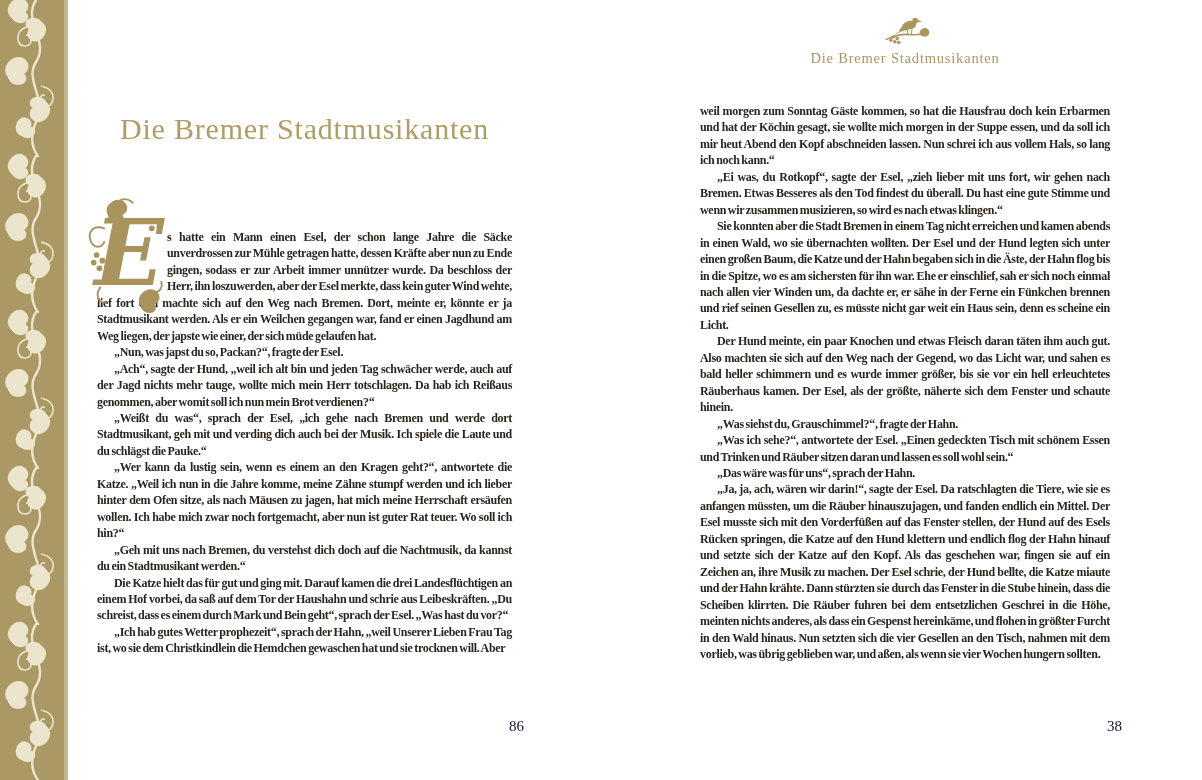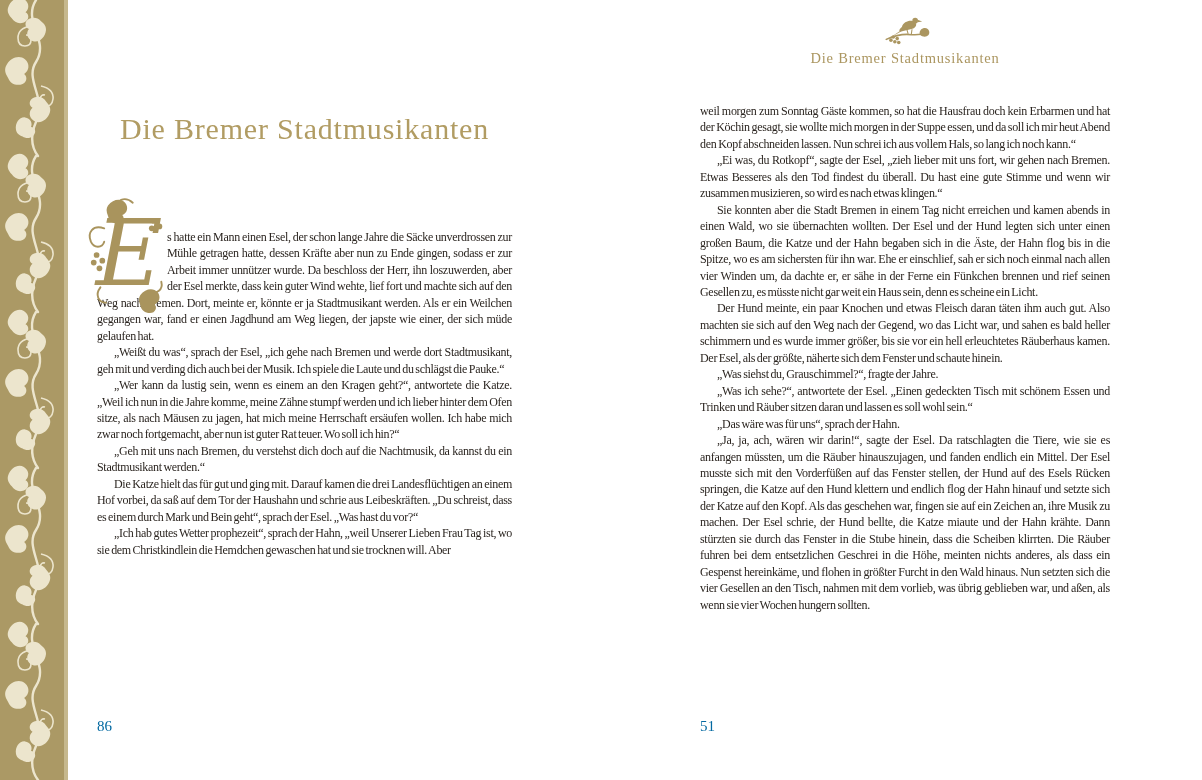--- a/index.html
+++ b/index.html
@@ -40,40 +40,41 @@
     color: #ab9660;
   }
 
   .body-text {
     font-size: 12px;
     line-height: 16.45px;
     letter-spacing: -0.3px;
     word-spacing: -1px;
     color: #2b2520;
     text-align: justify;
+    font-weight: bold;
   }
   .lp-body { margin-top: 83px; }
   .rp-body { margin-top: 36px; }
 
   .para { margin: 0; }
   .indent { text-indent: 17px; }
 
   
   .first-para { position: relative; }
   .dropcap-spacer { float: left; width: 70px; height: 50px; }
   .dropcap-art {
     position: absolute; left: -12px; top: -33px;
     width: 86px; height: 118px;
   }
 
   
   .page-num {
-    position: absolute; top: 718px; left: 0;
-    width: 100%; text-align: left;
-    font-size: 15px; color: #0369a1;
+    position: absolute; top: 718px; left: 12px;
+    width: 100%; text-align: right;
+    font-size: 15px; color: #0f172a;
   }
 </style>
 </head>
 <body>
 
 <aside class="vine-border">
   <svg width="68" height="780" viewBox="0 0 68 780" xmlns="http://www.w3.org/2000/svg">
     <defs>
       <path id="leaf" d="M0,0 C5,-7 14,-8 18,-3 C22,2 20,8 15,10 C18,13 16,19 10,19 C5,19 1,16 0,11 C-2,6 -2,3 0,0 Z" fill="#ece5cd"></path>
       <g id="vine-motif">
@@ -119,20 +120,22 @@
             <circle cx="78" cy="32" r="3"></circle>
             <circle cx="70" cy="34" r="3"></circle>
           <path d="M24,10 C29,3 38,2 42,7 C46,12 44,18 39,20 C42,23 40,29 34,29 C29,29 25,26 24,21 C22,16 22,13 24,10 Z"></path>
           <path d="M58,104 C63,97 72,96 76,101 C80,106 78,112 73,114 C76,117 74,123 68,123 C63,123 59,120 58,115 C56,110 56,107 58,104 Z"></path>
         </g>
         <text x="46" y="94" text-anchor="middle" font-family="DejaVu Serif, serif" font-style="italic" font-size="96" fill="#a9945d">E</text>
       </svg>
       <span>s hatte ein Mann einen Esel, der schon lange Jahre die Säcke unverdrossen zur Mühle getragen hatte, dessen Kräfte aber nun zu Ende gingen, sodass er zur Arbeit immer unnützer wurde. Da beschloss der Herr, ihn loszuwerden, aber der Esel merkte, dass kein guter Wind wehte, lief fort und machte sich auf den Weg nach Bremen. Dort, meinte er, könnte er ja Stadtmusikant werden. Als er ein Weilchen gegangen war, fand er einen Jagdhund am Weg liegen, der japste wie einer, der sich müde gelaufen hat.</span>
     </p>
     <div>
+        <p class="para indent">„Nun, was japst du so, Packan?“, fragte der Esel.</p>
+        <p class="para indent">„Ach“, sagte der Hund, „weil ich alt bin und jeden Tag schwächer werde, auch auf der Jagd nichts mehr tauge, wollte mich mein Herr totschlagen. Da hab ich Reißaus genommen, aber womit soll ich nun mein Brot verdienen?“</p>
         <p class="para indent">„Weißt du was“, sprach der Esel, „ich gehe nach Bremen und werde dort Stadtmusikant, geh mit und verding dich auch bei der Musik. Ich spiele die Laute und du schlägst die Pauke.“</p>
         <p class="para indent">„Wer kann da lustig sein, wenn es einem an den Kragen geht?“, antwortete die Katze. „Weil ich nun in die Jahre komme, meine Zähne stumpf werden und ich lieber hinter dem Ofen sitze, als nach Mäusen zu jagen, hat mich meine Herrschaft ersäufen wollen. Ich habe mich zwar noch fortgemacht, aber nun ist guter Rat teuer. Wo soll ich hin?“</p>
         <p class="para indent">„Geh mit uns nach Bremen, du verstehst dich doch auf die Nachtmusik, da kannst du ein Stadtmusikant werden.“</p>
         <p class="para indent">Die Katze hielt das für gut und ging mit. Darauf kamen die drei Landesflüchtigen an einem Hof vorbei, da saß auf dem Tor der Haushahn und schrie aus Leibeskräften. „Du schreist, dass es einem durch Mark und Bein geht“, sprach der Esel. „Was hast du vor?“</p>
         <p class="para indent">„Ich hab gutes Wetter prophezeit“, sprach der Hahn, „weil Unserer Lieben Frau Tag ist, wo sie dem Christkindlein die Hemdchen gewaschen hat und sie trocknen will. Aber</p>
       </div>
   </div>
 
   <div class="page-num">86</div>
 </section>
@@ -157,21 +160,21 @@
     </svg>
     <div class="running-title">Die Bremer Stadtmusikanten</div>
   </header>
 
   <div class="body-text rp-body">
     <p class="para">weil morgen zum Sonntag Gäste kommen, so hat die Hausfrau doch kein Erbarmen und hat der Köchin gesagt, sie wollte mich morgen in der Suppe essen, und da soll ich mir heut Abend den Kopf abschneiden lassen. Nun schrei ich aus vollem Hals, so lang ich noch kann.“</p>
     <div>
         <p class="para indent">„Ei was, du Rotkopf“, sagte der Esel, „zieh lieber mit uns fort, wir gehen nach Bremen. Etwas Besseres als den Tod findest du überall. Du hast eine gute Stimme und wenn wir zusammen musizieren, so wird es nach etwas klingen.“</p>
         <p class="para indent">Sie konnten aber die Stadt Bremen in einem Tag nicht erreichen und kamen abends in einen Wald, wo sie übernachten wollten. Der Esel und der Hund legten sich unter einen großen Baum, die Katze und der Hahn begaben sich in die Äste, der Hahn flog bis in die Spitze, wo es am sichersten für ihn war. Ehe er einschlief, sah er sich noch einmal nach allen vier Winden um, da dachte er, er sähe in der Ferne ein Fünkchen brennen und rief seinen Gesellen zu, es müsste nicht gar weit ein Haus sein, denn es scheine ein Licht.</p>
         <p class="para indent">Der Hund meinte, ein paar Knochen und etwas Fleisch daran täten ihm auch gut. Also machten sie sich auf den Weg nach der Gegend, wo das Licht war, und sahen es bald heller schimmern und es wurde immer größer, bis sie vor ein hell erleuchtetes Räuberhaus kamen. Der Esel, als der größte, näherte sich dem Fenster und schaute hinein.</p>
-        <p class="para indent">„Was siehst du, Grauschimmel?“, fragte der Jahre.</p>
+        <p class="para indent">„Was siehst du, Grauschimmel?“, fragte der Hahn.</p>
         <p class="para indent">„Was ich sehe?“, antwortete der Esel. „Einen gedeckten Tisch mit schönem Essen und Trinken und Räuber sitzen daran und lassen es soll wohl sein.“</p>
         <p class="para indent">„Das wäre was für uns“, sprach der Hahn.</p>
         <p class="para indent">„Ja, ja, ach, wären wir darin!“, sagte der Esel. Da ratschlagten die Tiere, wie sie es anfangen müssten, um die Räuber hinauszujagen, und fanden endlich ein Mittel. Der Esel musste sich mit den Vorderfüßen auf das Fenster stellen, der Hund auf des Esels Rücken springen, die Katze auf den Hund klettern und endlich flog der Hahn hinauf und setzte sich der Katze auf den Kopf. Als das geschehen war, fingen sie auf ein Zeichen an, ihre Musik zu machen. Der Esel schrie, der Hund bellte, die Katze miaute und der Hahn krähte. Dann stürzten sie durch das Fenster in die Stube hinein, dass die Scheiben klirrten. Die Räuber fuhren bei dem entsetzlichen Geschrei in die Höhe, meinten nichts anderes, als dass ein Gespenst hereinkäme, und flohen in größter Furcht in den Wald hinaus. Nun setzten sich die vier Gesellen an den Tisch, nahmen mit dem vorlieb, was übrig geblieben war, und aßen, als wenn sie vier Wochen hungern sollten.</p>
       </div>
   </div>
 
-  <div class="page-num">51</div>
+  <div class="page-num">38</div>
 </section>
 
 </body></html>

